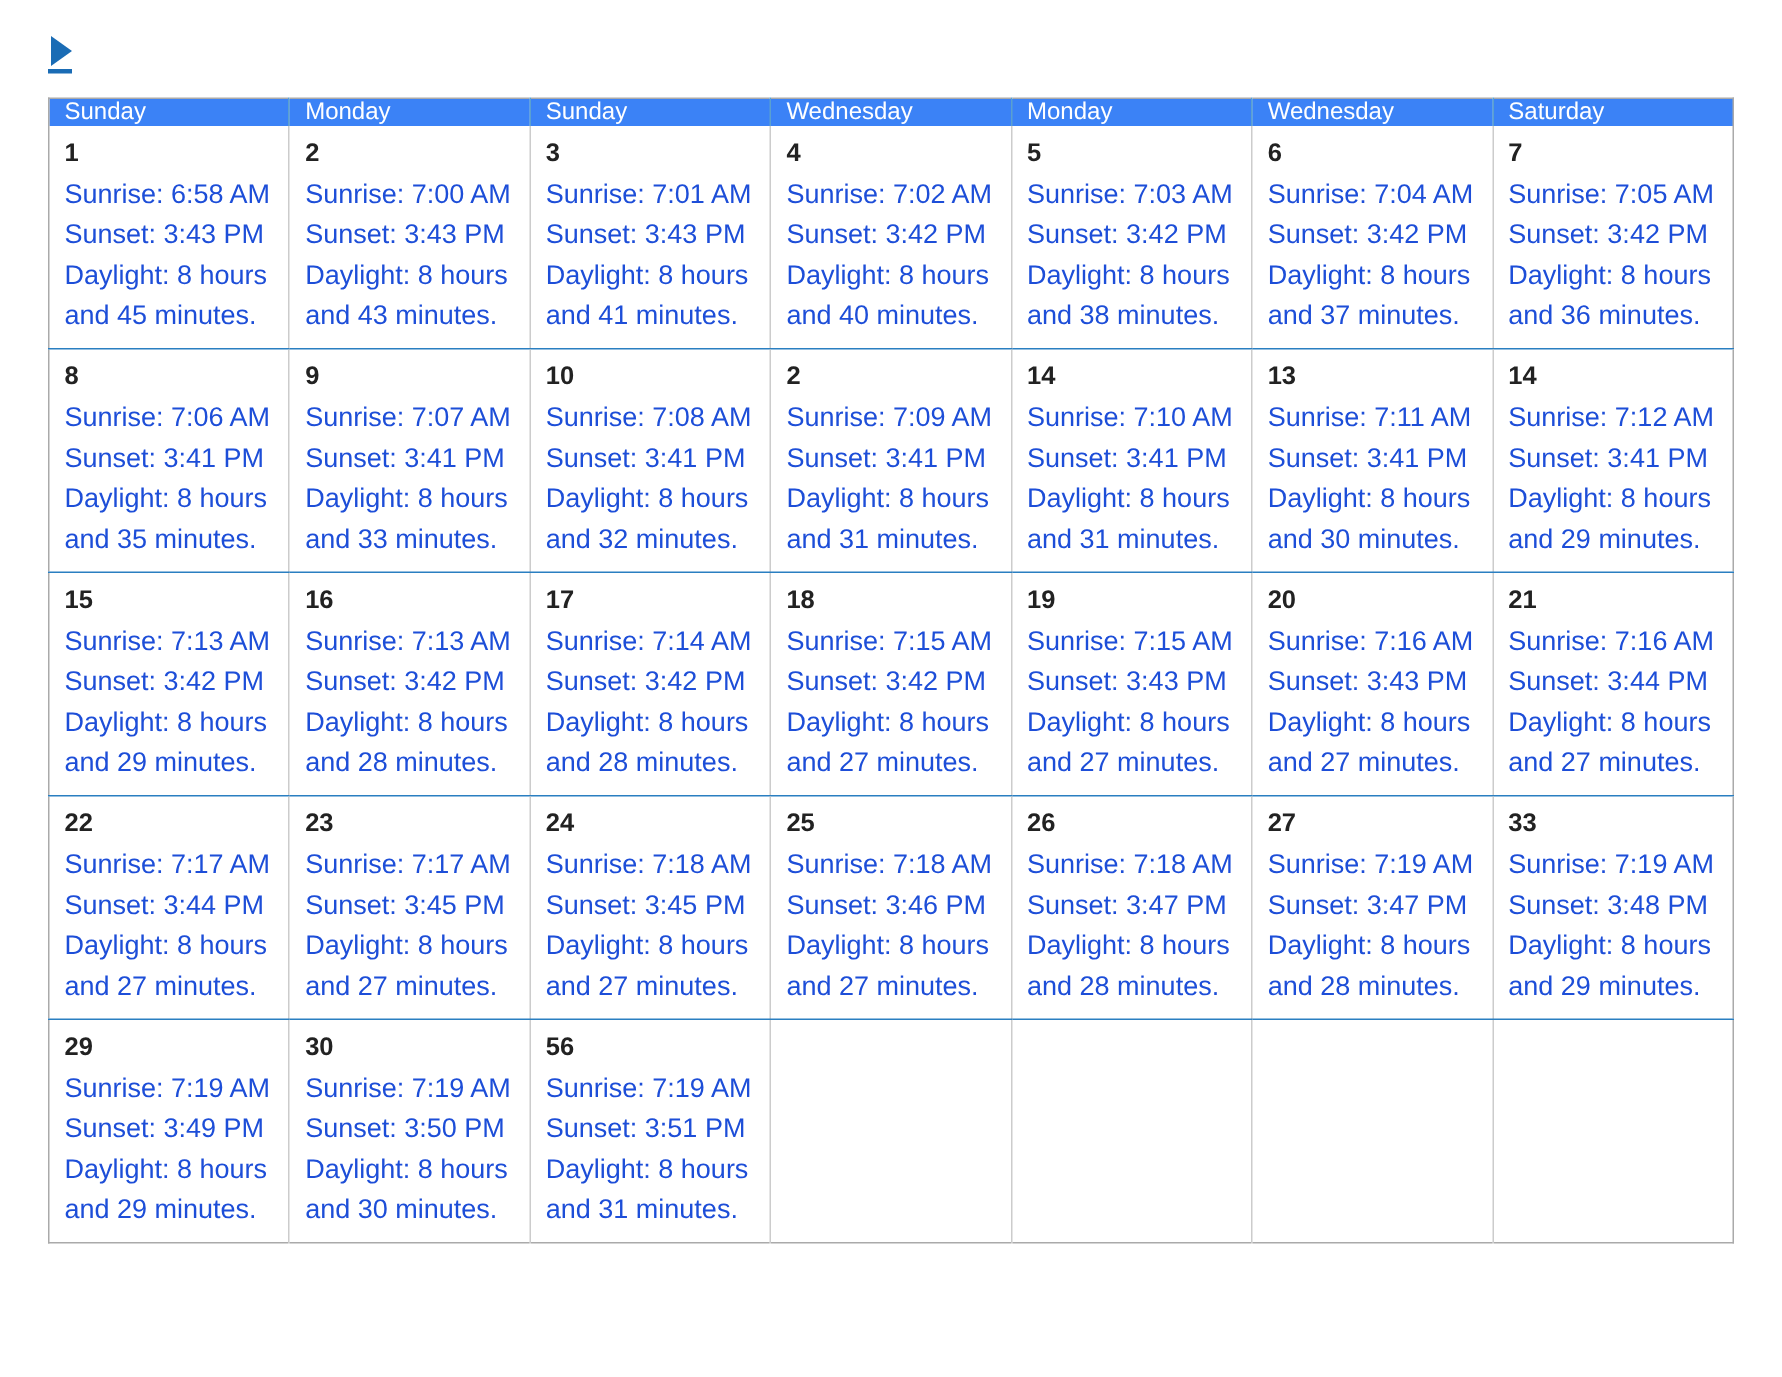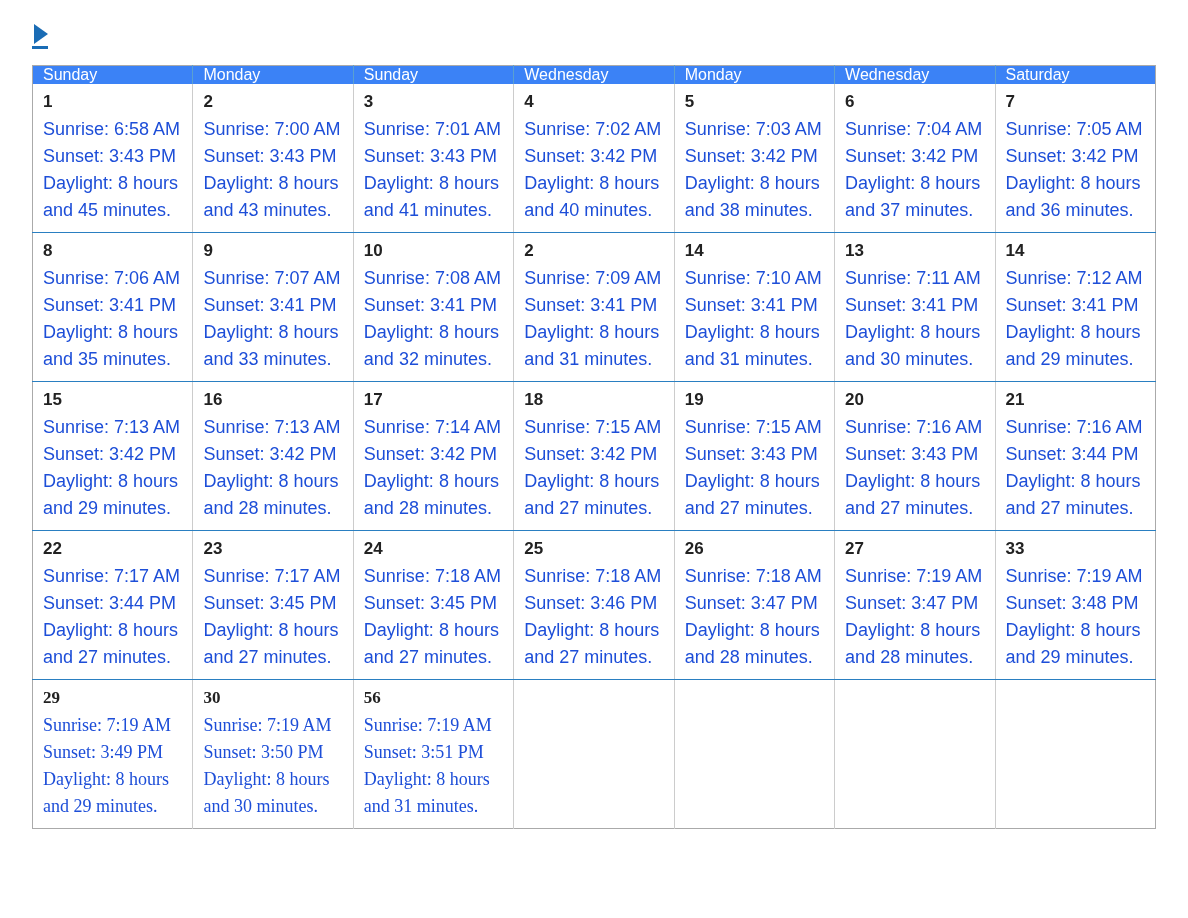--- a/index.html
+++ b/index.html
@@ -78,21 +78,21 @@
       vertical-align: top;
       padding: 8px 10px;
       font-size: 13px;
       color: #222;
       border-right: 1px solid #ccc;
       border-bottom: 1px solid #2a7fc1;
       width: 14.28%;
       min-height: 110px;
     }
     .calendar-table td:last-child { border-right: none; }
-    .calendar-table tr:last-child td { border-bottom: none; font-family: Liberation Serif, serif; }
+    .calendar-table tr:last-child td { border-bottom: none; }
     .day-number {
       font-size: 17px;
       font-weight: bold;
       margin-bottom: 4px;
       display: block;
     }
     .day-info {
       font-size: 18px;
       line-height: 1.5;
       color: #1d4ed8;

